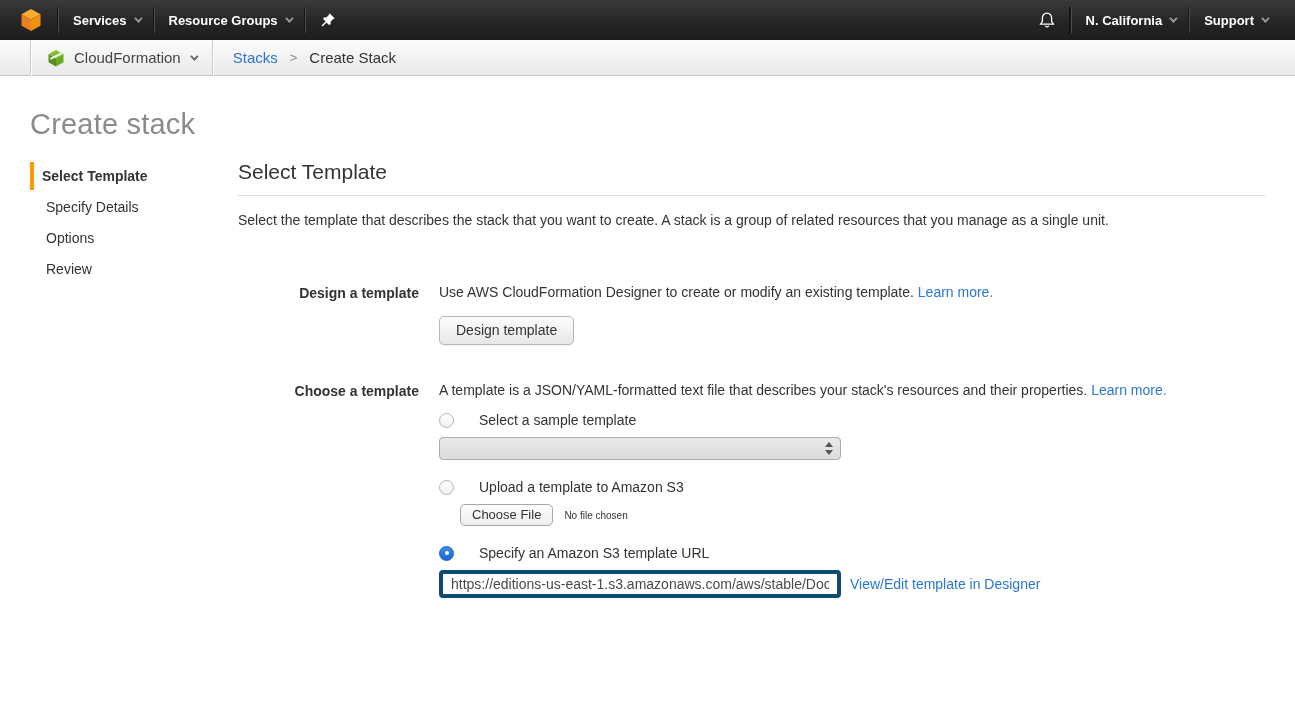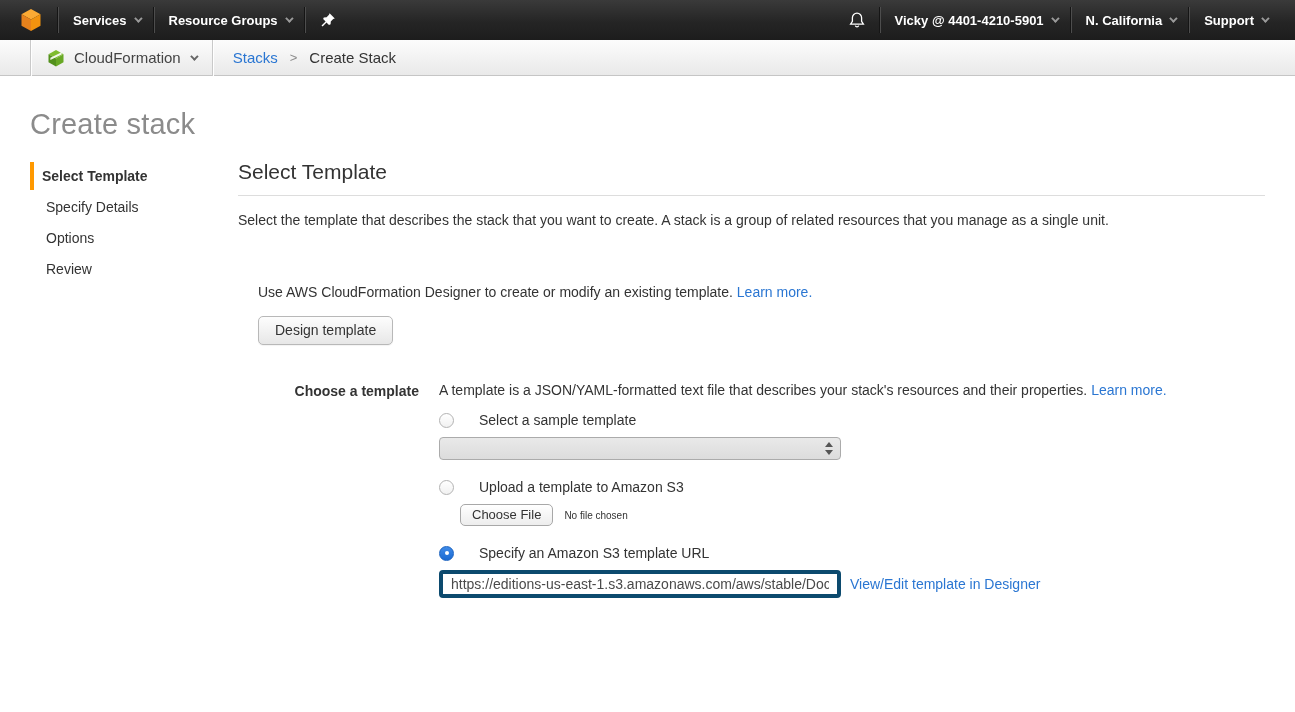--- a/index.html
+++ b/index.html
@@ -200,24 +200,20 @@
     </svg>
   </div>
   <div class="grow"></div>
   <div class="nav-item">
     <svg width="18" height="19" viewBox="0 0 18 19">
       <path d="M9 2.2 a4.6 4.6 0 0 0 -4.6 4.6 v3.6 L2.6 13.2 h12.8 L13.6 10.4 V6.8 A4.6 4.6 0 0 0 9 2.2 z" fill="none" stroke="#ffffff" stroke-width="1.3"></path>
       <path d="M7.3 14.6 a1.8 1.8 0 0 0 3.4 0" fill="none" stroke="#ffffff" stroke-width="1.3"></path>
     </svg>
   </div>
   <div class="nav-divider"></div>
-  <div class="nav-item">
-    <span>Vicky @ 4401-4210-5901</span>
-    <span class="chev"></span>
-  </div>
   <div class="nav-divider"></div>
   <div class="nav-item">
     <span>N. California</span>
     <span class="chev"></span>
   </div>
   <div class="nav-divider"></div>
   <div class="nav-item">
     <span>Support</span>
     <span class="chev"></span>
   </div>
@@ -251,20 +247,21 @@
   <div class="wizard-item">Options</div>
   <div class="wizard-item">Review</div>
 </div>
 
 <div class="main">
   <h2>Select Template</h2>
   <hr class="rule">
   <p class="intro">Select the template that describes the stack that you want to create. A stack is a group of related resources that you manage as a single unit.</p>
 
   <div class="form-row row-design">
+    <div class="row-label">Design a template</div>
     <div class="row-body">
       <div>
         <span>Use AWS CloudFormation Designer to create or modify an existing template.</span>
         <a class="link">Learn more.</a>
       </div>
       <button class="btn-default">Design template</button>
     </div>
   </div>
 
   <div class="form-row row-choose">

